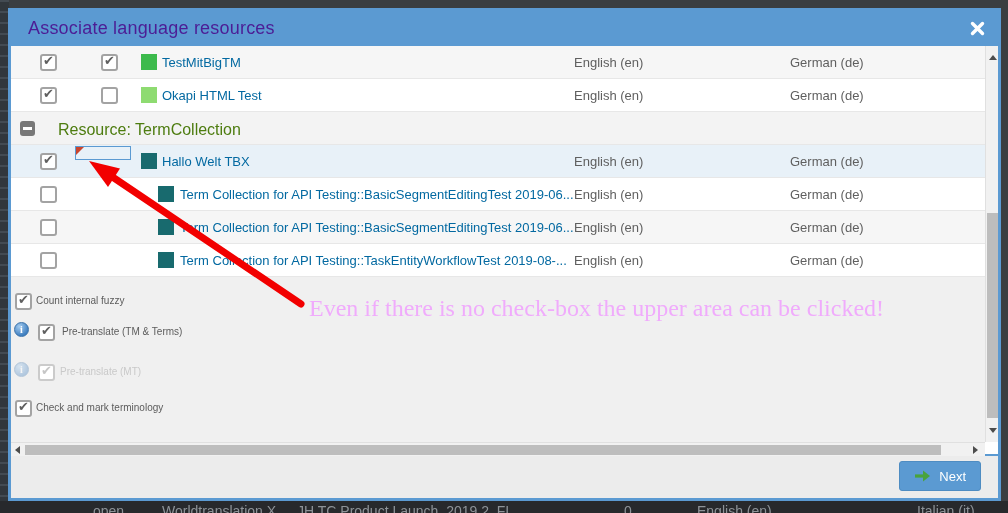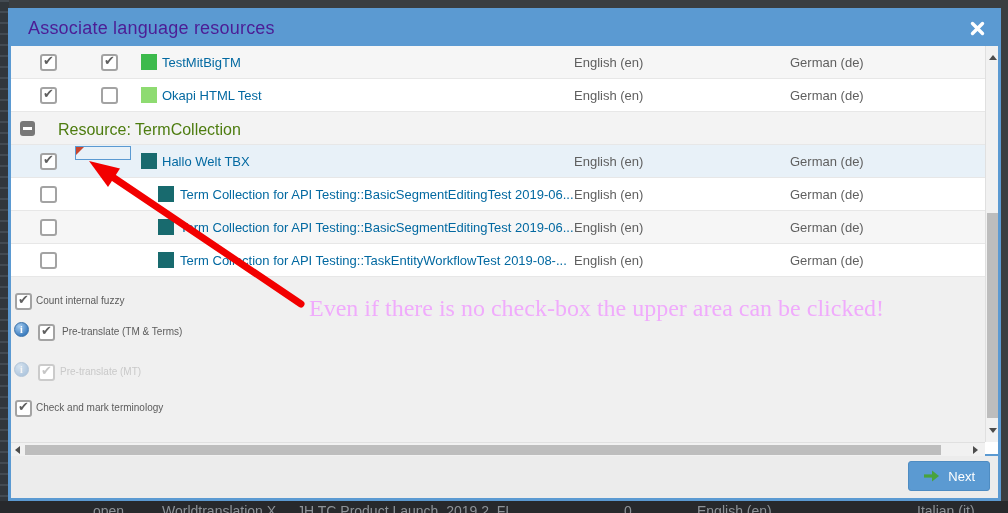--- a/index.html
+++ b/index.html
@@ -59,21 +59,21 @@
     border-left:4px solid transparent; border-right:4px solid transparent; border-top:5px solid #4c4c4c; }
   .hscroll { position:absolute; left:0; top:396px; width:974px; height:14px; background:#f1f1f1; border-top:1px solid #e0e0e0; }
   .hthumb { position:absolute; left:14px; top:2px; width:916px; height:10px; background:#bdbdbd; }
   .tri-left { position:absolute; left:4px; top:3px; width:0; height:0;
     border-top:4px solid transparent; border-bottom:4px solid transparent; border-right:5px solid #4c4c4c; }
   .tri-right { position:absolute; left:962px; top:3px; width:0; height:0;
     border-top:4px solid transparent; border-bottom:4px solid transparent; border-left:5px solid #4c4c4c; }
 
   
   .modal-footer { height:40px; background:#ececec; display:flex; align-items:center;
-    justify-content:flex-end; gap:6px; padding-right:8px; }
+    justify-content:flex-end; gap:6px; padding-right:17px; }
   .btn { height:30px; background:#5b9ad2; border:1px solid #4e8cc2; border-radius:3px;
     color:#fff; font-size:13px; display:flex; align-items:center; gap:8px; padding:0 14px; cursor:pointer; }
   .btn svg { flex:0 0 auto; }
 
   
   .anno-rect { position:absolute; left:75px; top:146px; width:56px; height:14px;
     border:1px solid #5b9ad2; z-index:40; }
   .anno-rect .corner { position:absolute; left:0; top:0; width:0; height:0;
     border-top:8px solid #c9452e; border-right:8px solid transparent; }
   .anno-svg { position:absolute; left:0; top:0; z-index:50; pointer-events:none; }

